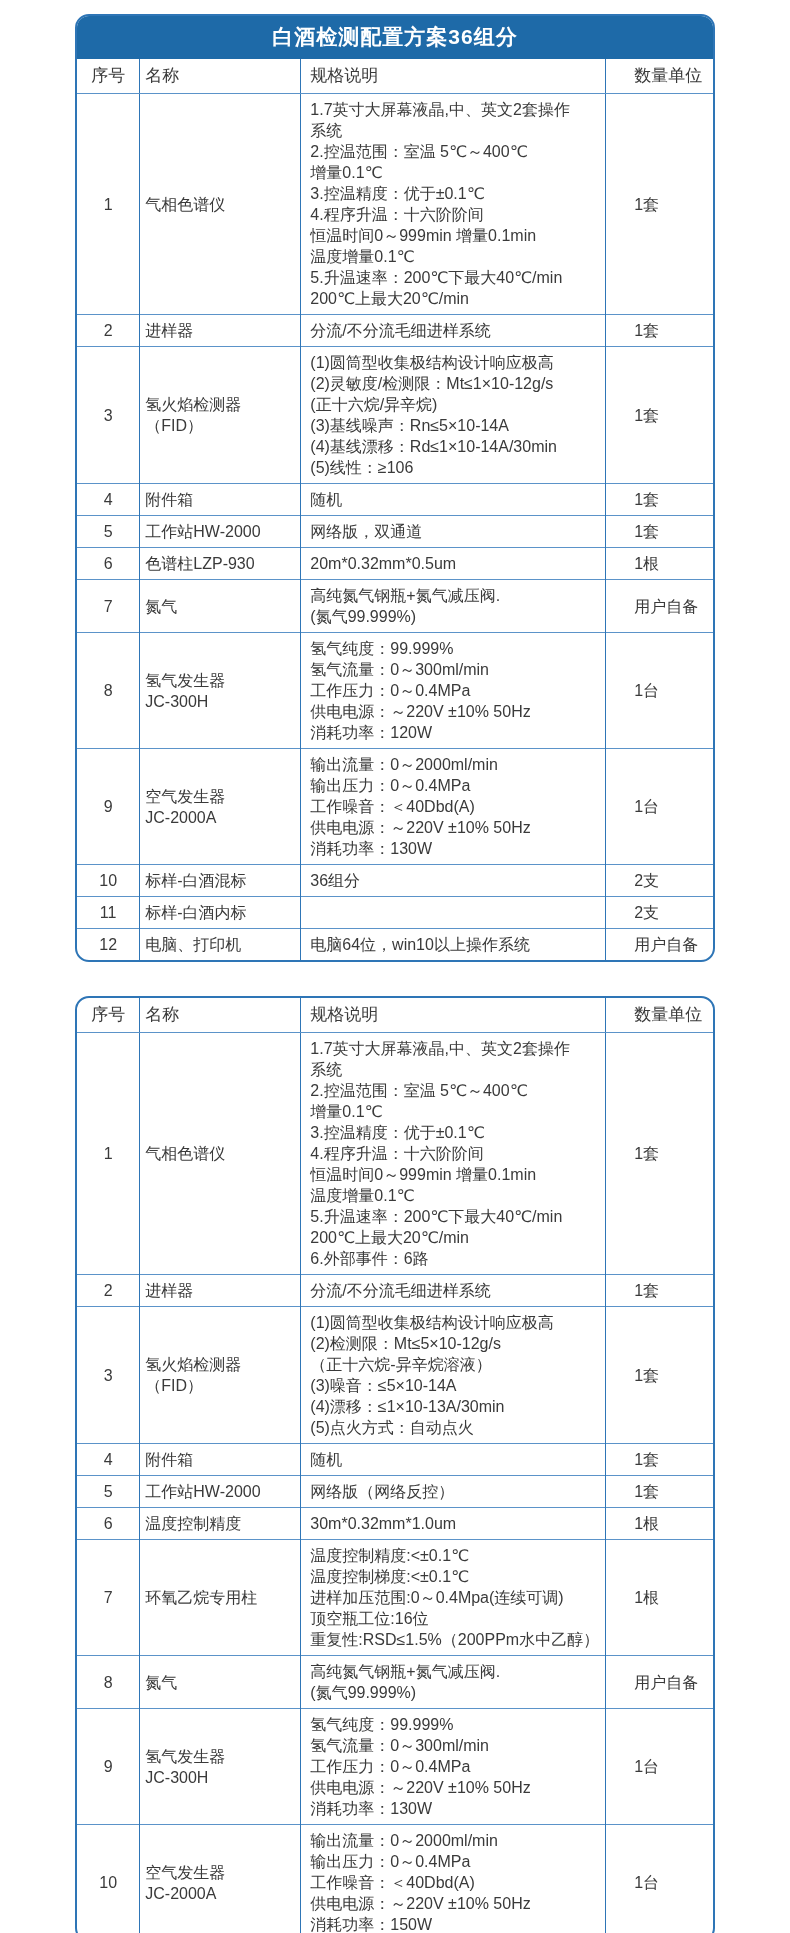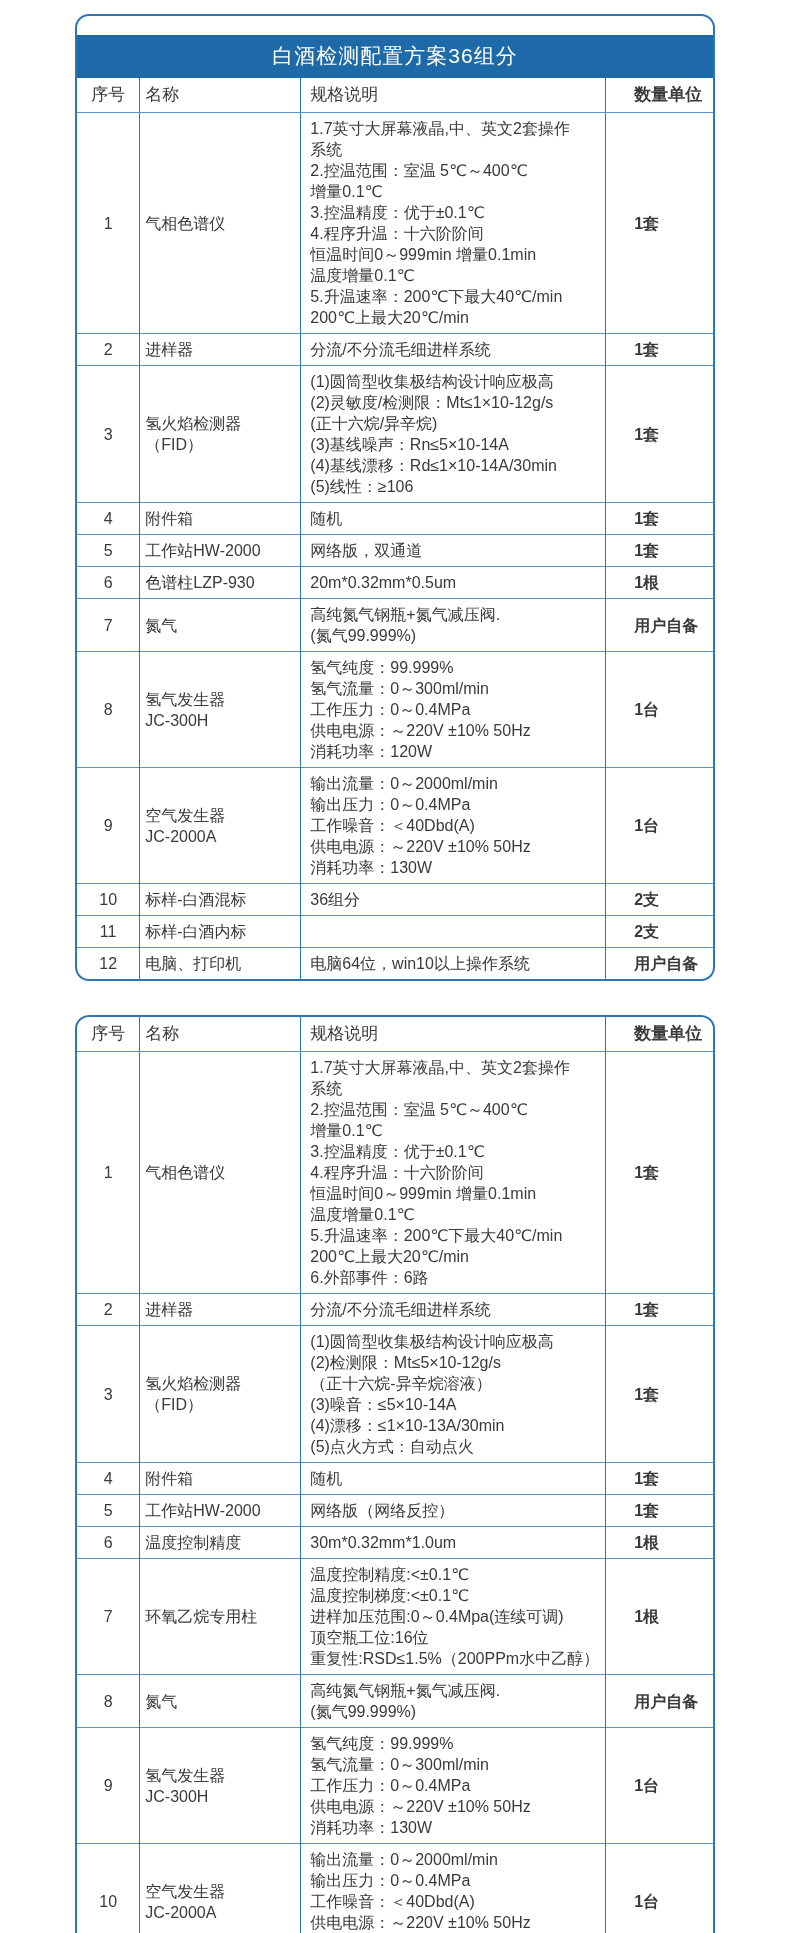--- a/index.html
+++ b/index.html
@@ -28,26 +28,25 @@
     margin: 0 auto;
     border: 2px solid var(--border);
     border-radius: 14px;
     overflow: hidden;
     background: #fff;
   }
   .card + .card { margin-top: 34px; }
   .card-title {
     background: var(--header-bg);
     color: var(--title-text);
-    font-weight: normal;
+    font-weight: bold;
     font-size: 21px;
     letter-spacing: 1px;
     text-align: center;
     padding: 7px 0 8px 0;
-    margin-top: 19px;
   }
   table.spec-table {
     width: 100%;
     border-collapse: collapse;
     font-size: 16px;
     table-layout: fixed;
   }
   th, td {
     border-left: 1.5px solid var(--border);
     vertical-align: middle;
@@ -61,21 +60,21 @@
     font-size: 17px;
     text-align: left;
     padding: 6px 6px 7px 6px;
     border-bottom: 1px solid var(--row-line);
   }
   tbody td { border-top: 1px solid var(--row-line); }
   tbody tr:first-child td { border-top: none; }
   .col0 { width: 62px; text-align: center; }
   .col1 { width: 159px; padding-left: 5px; padding-right: 2px; }
   .col2 { width: 301px; padding-left: 9px; padding-right: 4px; }
-  .col3 { width: 106px; padding-left: 28px; font-weight: bold; }
+  .col3 { width: 106px; padding-left: 28px; }
   td.name, td.spec { white-space: pre-line; }
   thead th.col0 { text-align: center; }
 </style>
 </head>
 <body>
 
 <div class="content">
   <section class="card">
     <div class="card-title">白酒检测配置方案36组分</div>
     <table class="spec-table">

